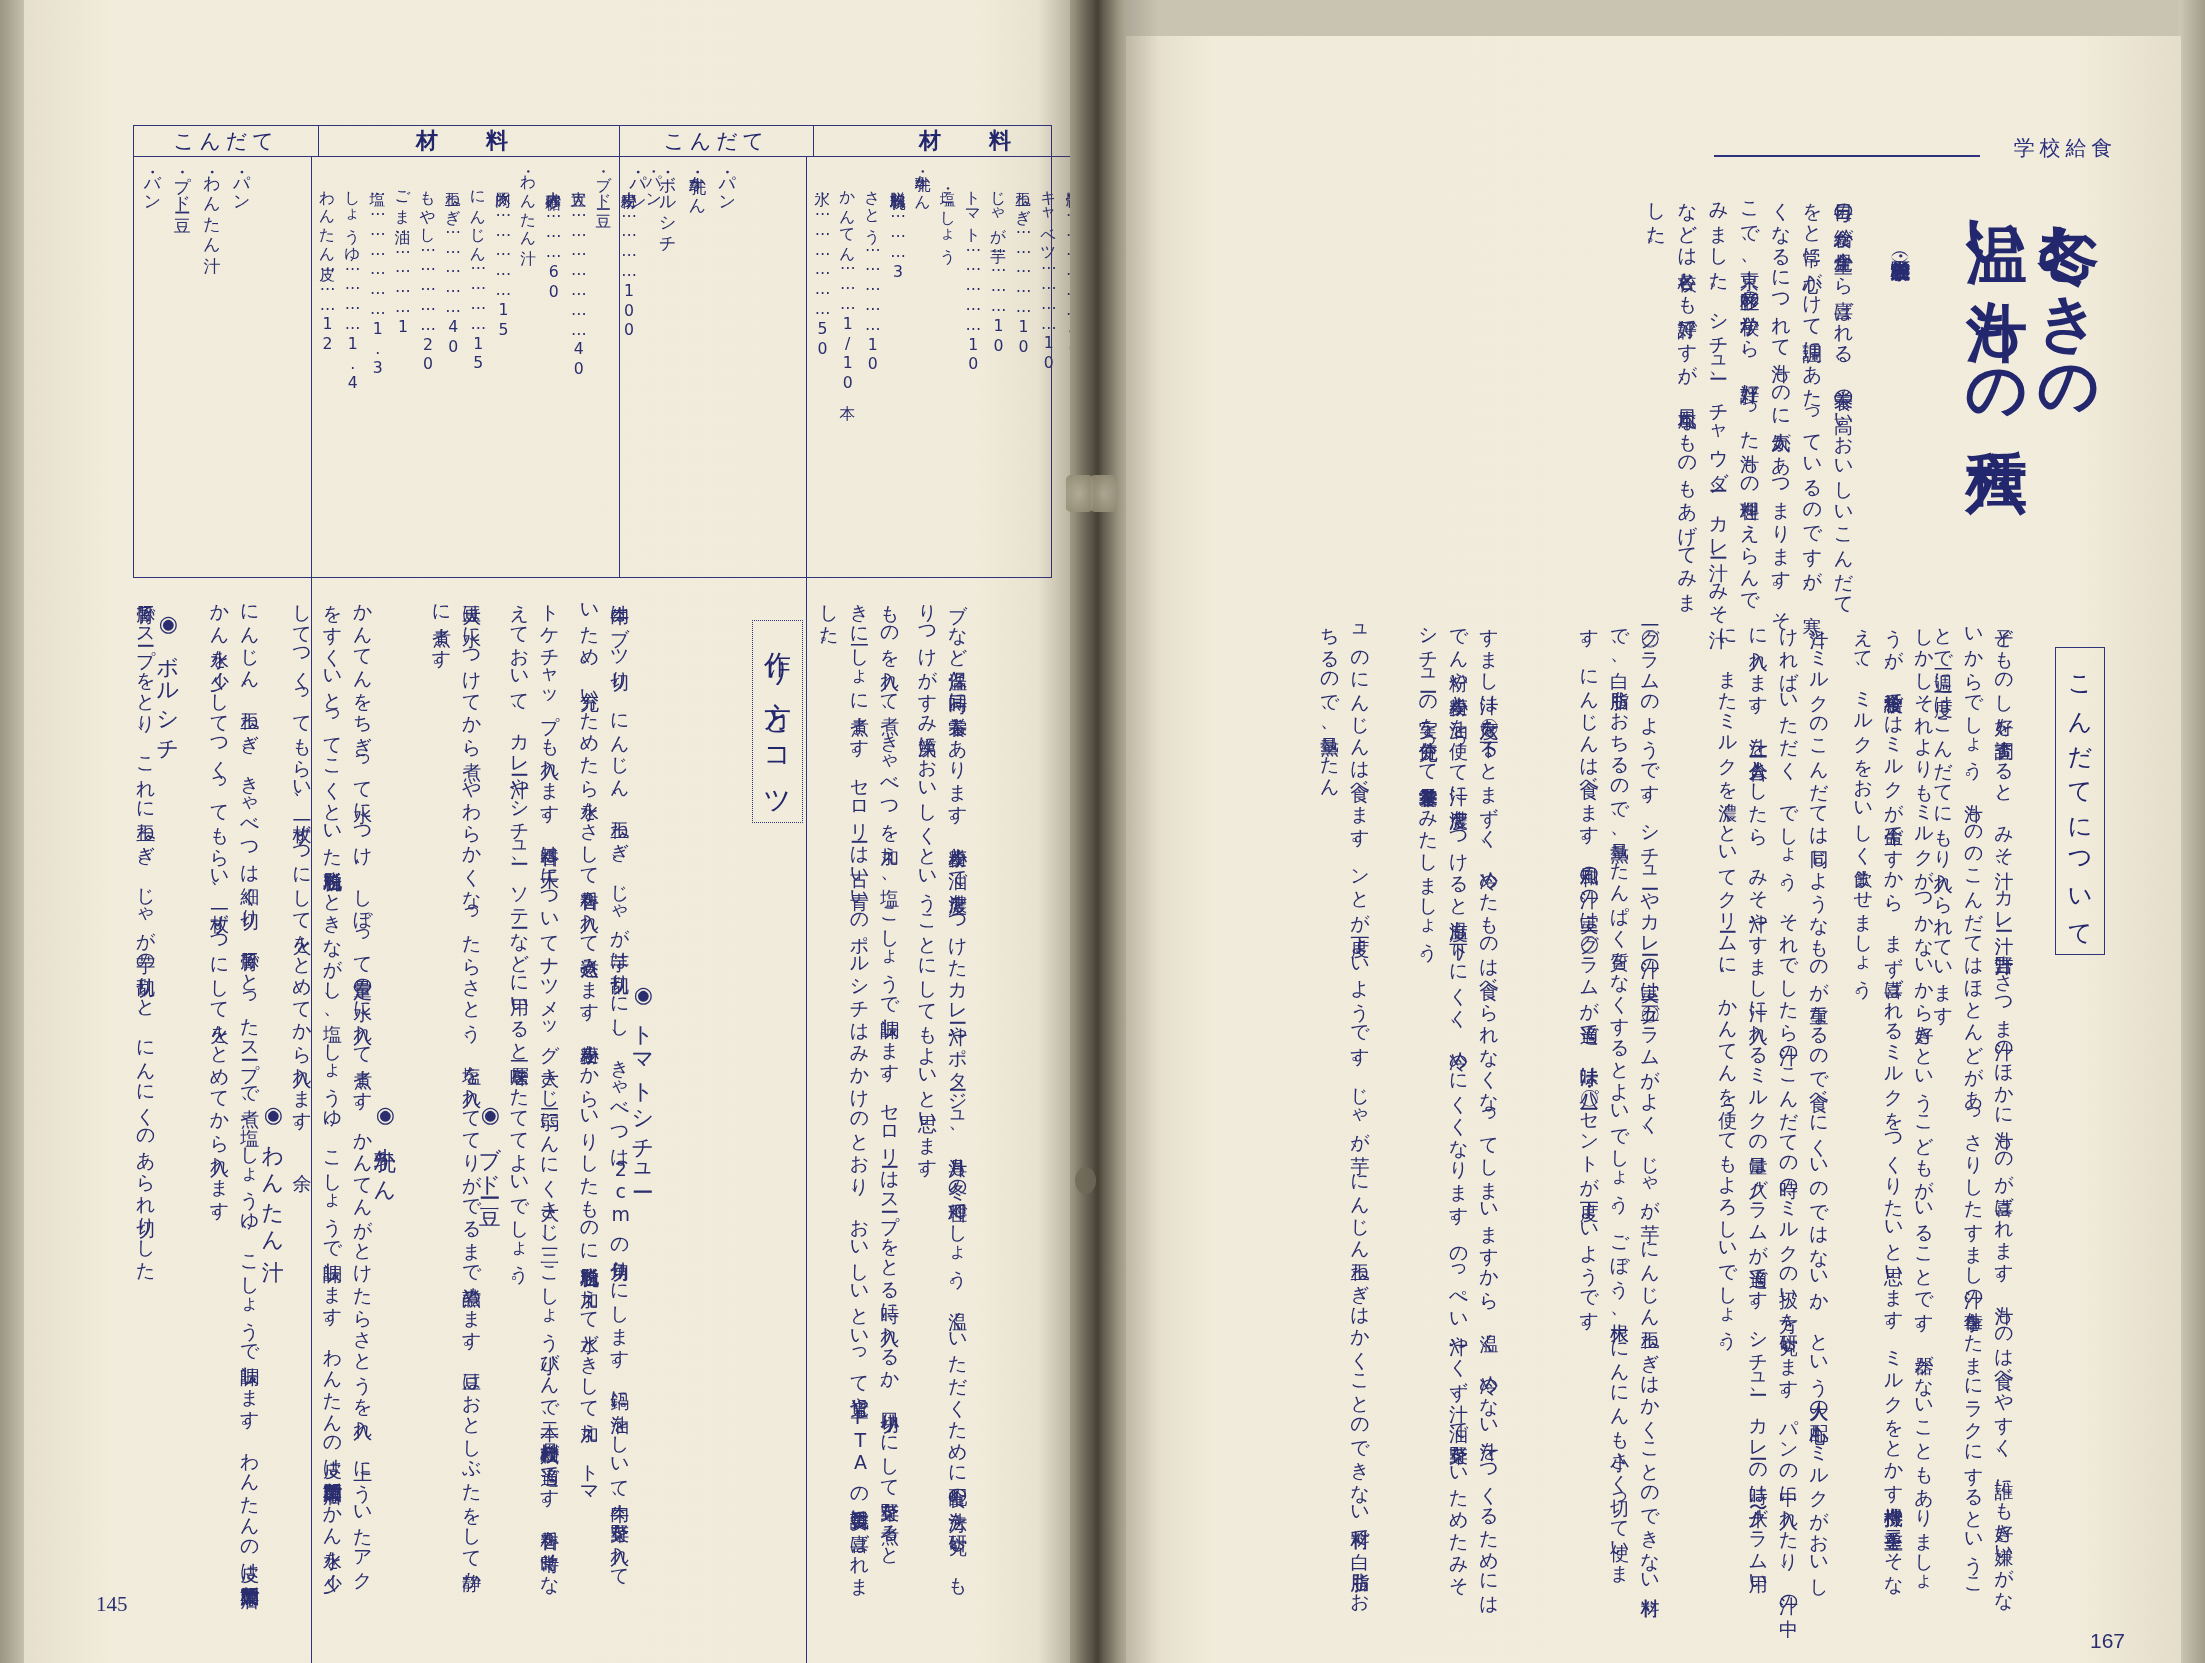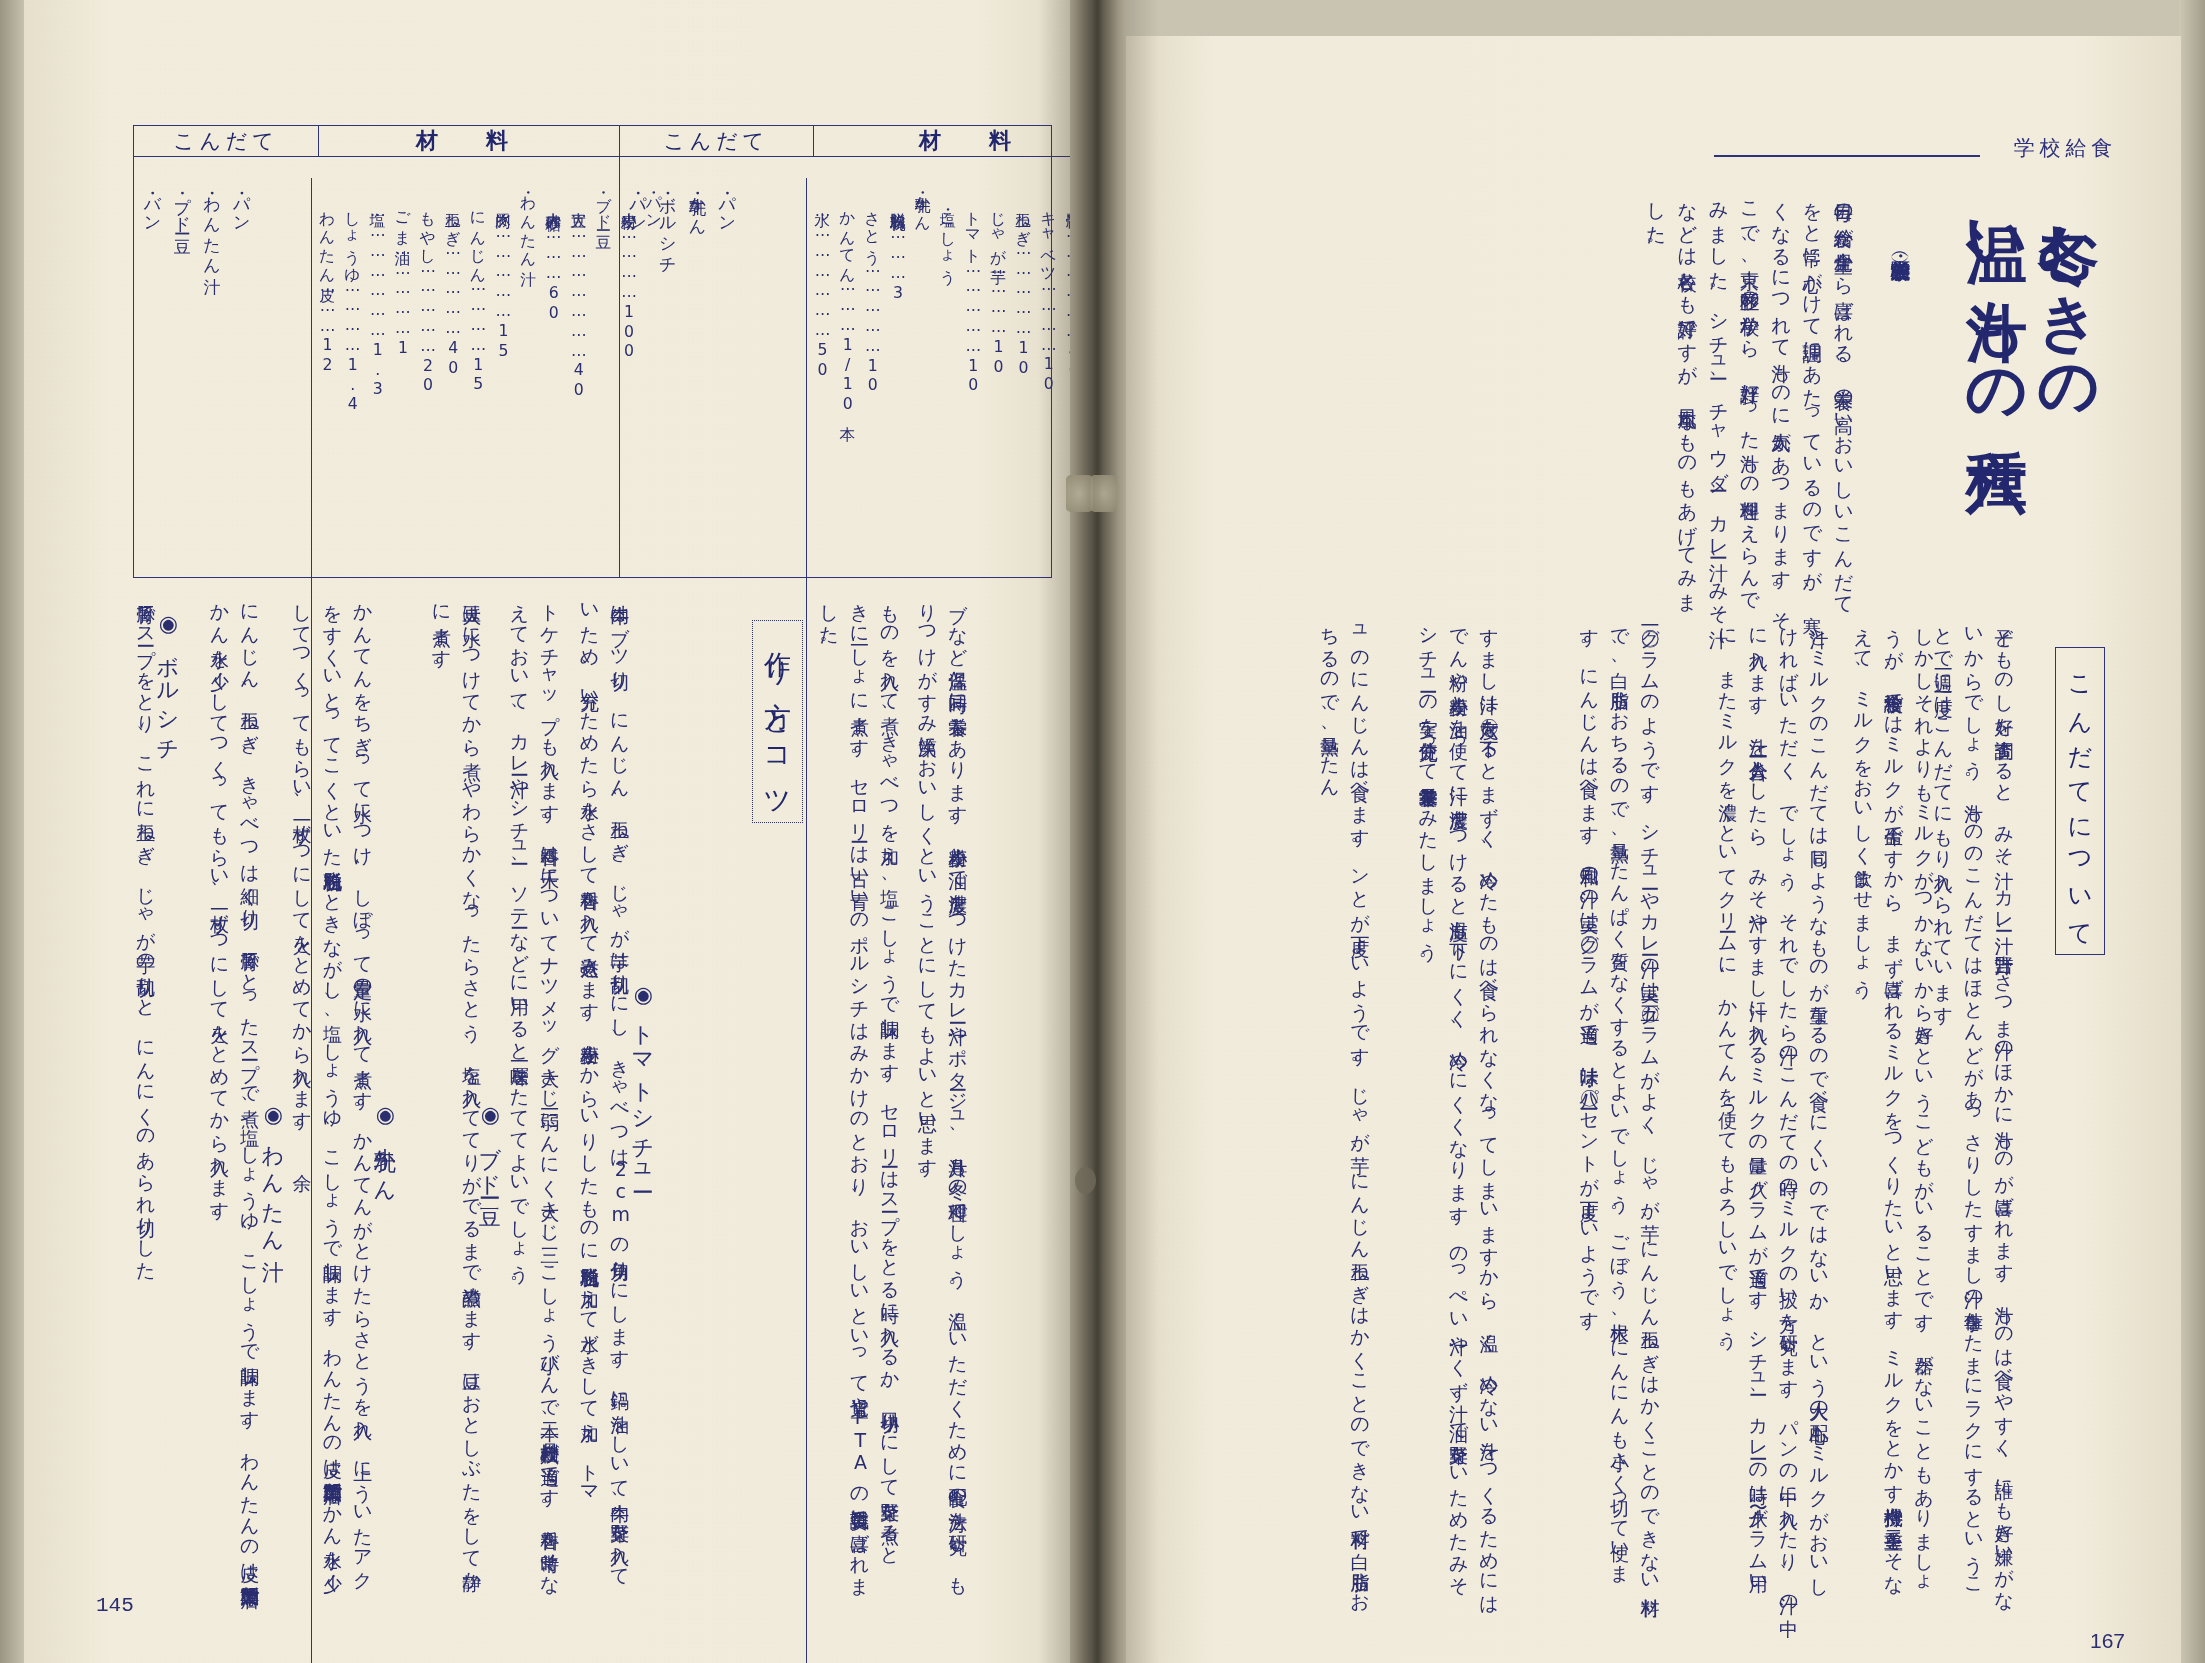--- a/index.html
+++ b/index.html
@@ -20,33 +20,33 @@
   .kyushoku{position:absolute;right:64px;top:98px;font-size:21px;color:#2e327e;letter-spacing:4.8px;font-family:"DejaVu Sans",sans-serif;}
   .kyushoku-line{position:absolute;right:201px;top:119px;width:266px;height:1.6px;background:#2e327e;}
   .bigtitle{position:absolute;right:76px;top:141px;font-size:61px;line-height:1.18;color:#23276e;font-weight:bold;letter-spacing:3.2px;}
   .author{position:absolute;right:266px;top:209px;font-size:20px;line-height:1.4;color:#282c72;}
   .lead{position:absolute;right:322px;top:153px;width:266px;height:434px;font-size:19.3px;line-height:1.62;color:#2b2f70;letter-spacing:0.8px;}
   .kondate-box{position:absolute;right:76px;top:611px;border:1.6px solid #2f3379;padding:11.3px 8px;font-size:24px;letter-spacing:8px;color:#22266c;}
   .rbody{position:absolute;top:579px;font-size:19px;line-height:1.6;color:#2a2e6f;letter-spacing:0.4px;}
   .pagenum-r{position:absolute;right:56px;bottom:47px;font-size:21px;color:#2b2f70;font-family:"Liberation Sans",sans-serif;}
   
   .tablewrap{position:absolute;left:109px;top:125px;width:917px;height:451px;border:1.6px solid #2f3379;display:flex;}
-  .tcol{flex:1;border-right:1.6px solid #2f3379;position:relative;display:flex;flex-direction:column;gap:21px;}
+  .tcol{flex:1;border-right:1.6px solid #2f3379;position:relative;display:flex;flex-direction:column;}
   .tcol:last-child{border-right:none;}
   .thead{display:flex;height:47px;border-bottom:1.6px solid #2f3379;}
   .thead .h1{width:38%;border-right:0.8px solid #2f3379;display:flex;align-items:center;justify-content:center;font-size:21px;letter-spacing:4.8px;color:#22266c;}
   .thead .h2{width:62%;display:flex;align-items:center;justify-content:center;font-size:22px;letter-spacing:13px;color:#22266c;font-weight:bold;}
   .tbody{flex:1;display:flex;border-bottom:1.6px solid #2f3379;}
   .tbody .c1{width:38%;border-right:0.8px solid #2f3379;padding:6.4px 3.2px;}
   .tbody .c2{width:62%;padding:6.4px 3.2px;position:relative;}
   .vlist{writing-mode:vertical-rl;text-orientation:upright;height:100%;font-size:17px;line-height:1.75;color:#2a2e6f;letter-spacing:0.8px;}
   .vlist.small{font-size:15.7px;line-height:1.6;}
   .lbody{position:absolute;top:591px;font-size:19px;line-height:1.6;color:#2a2e6f;letter-spacing:0.4px;}
   .sectitle{position:absolute;left:728px;top:620px;border:1.6px dotted #2f3379;padding:9.7px 6.4px;font-size:27px;letter-spacing:9.7px;color:#22266c;}
-  .pagenum-l{position:absolute;left:72px;bottom:47px;font-size:21px;color:#2b2f70;font-family:Liberation Mono, monospace;}
+  .pagenum-l{position:absolute;left:72px;bottom:47px;font-size:21px;color:#2b2f70;font-family:Liberation Serif, serif;}
   .staple{position:absolute;width:27px;height:37px;background:radial-gradient(#b9b29c,#8d876f);border-radius:4.8px;opacity:.85;}
   .hole{position:absolute;width:21px;height:27px;background:#6e6959;border-radius:50%;opacity:.8;}
   .shadow-gutter{position:absolute;left:1038px;top:0;width:121px;height:1664px;
     background:linear-gradient(to right,rgba(60,55,40,0) 0%,rgba(60,55,40,.28) 30%,rgba(30,28,20,.55) 48%,rgba(60,55,40,.25) 66%,rgba(60,55,40,0) 100%);pointer-events:none;}
 </style>
 </head>
 <body>
 
 <div class="spread">
 

